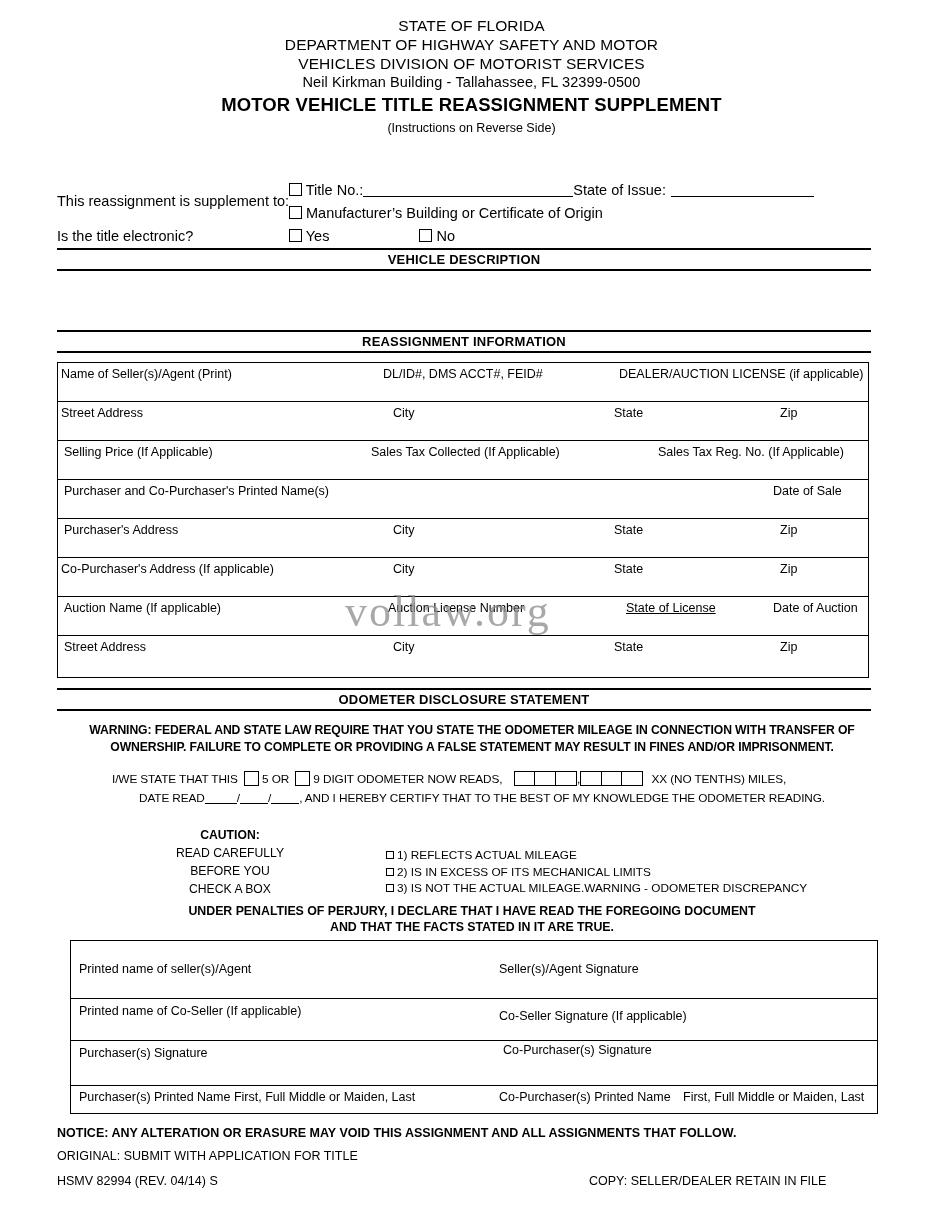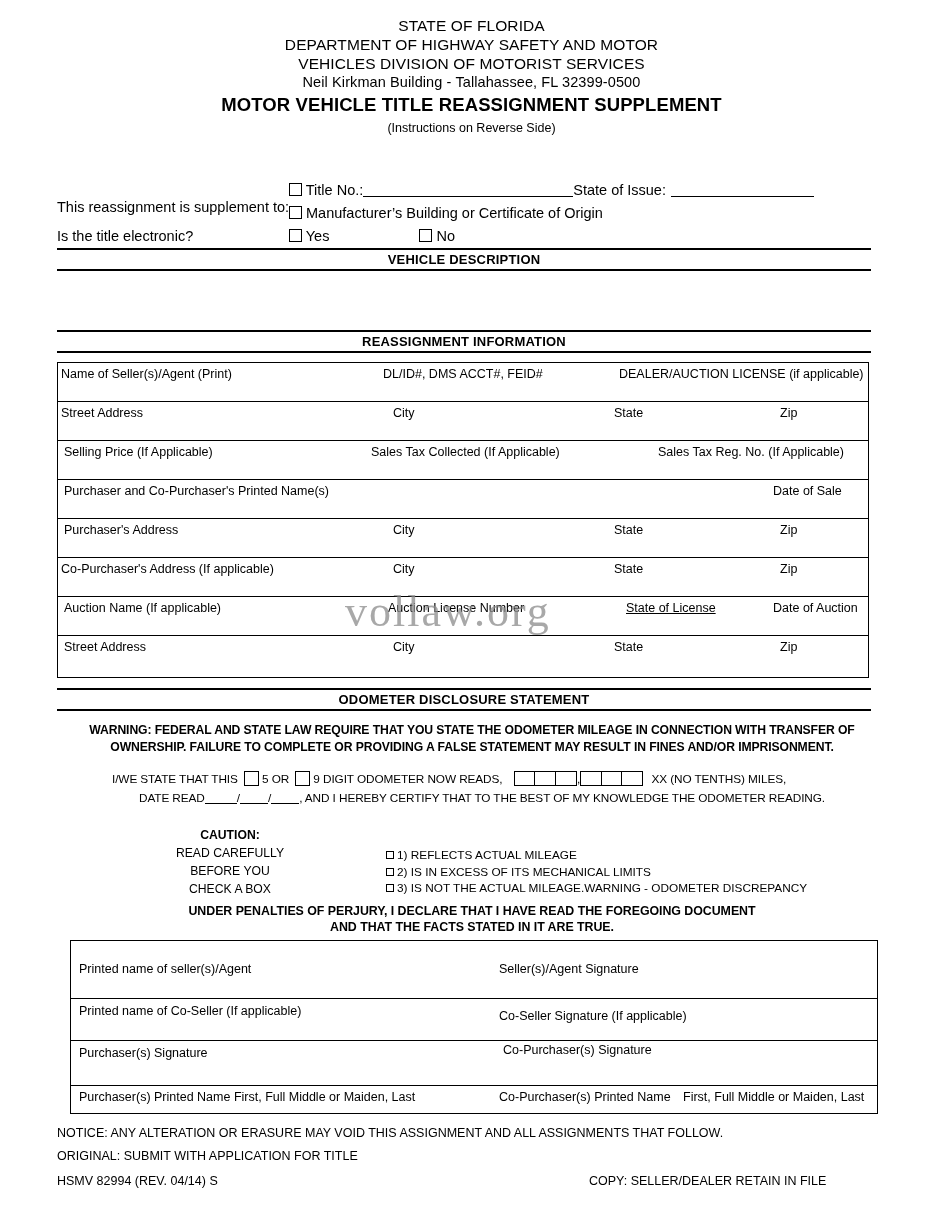--- a/index.html
+++ b/index.html
@@ -49,21 +49,21 @@
   }
 
   
   .supp {
     position: absolute;
     left: 57px;
     top: 182px;
     width: 830px;
     font-size: 14.5px;
   }
-  .supp-label { position: absolute; left: 0; top: 17px; }
+  .supp-label { position: absolute; left: 0; top: 11px; }
   .supp-label2 { position: absolute; left: 0; top: 46px; }
 
   .cbox {
     display: inline-block;
     width: 13px;
     height: 13px;
     border: 1.6px solid #000;
     box-sizing: border-box;
     vertical-align: -1px;
     background: #fff;
@@ -190,21 +190,21 @@
     letter-spacing: -0.05px;
   }
 
   
   .foot {
     position: absolute;
     font-size: 12.5px;
     line-height: 16px;
     white-space: nowrap;
   }
-  .foot.b { font-weight: normal; }
+  .foot.b { font-weight: bold; }
 
   
   .watermark {
     position: absolute;
     left: 345px;
     top: 586px;
     font-family: "Liberation Serif", serif;
     font-size: 44px;
     letter-spacing: 2px;
     color: #8c8c8c;

